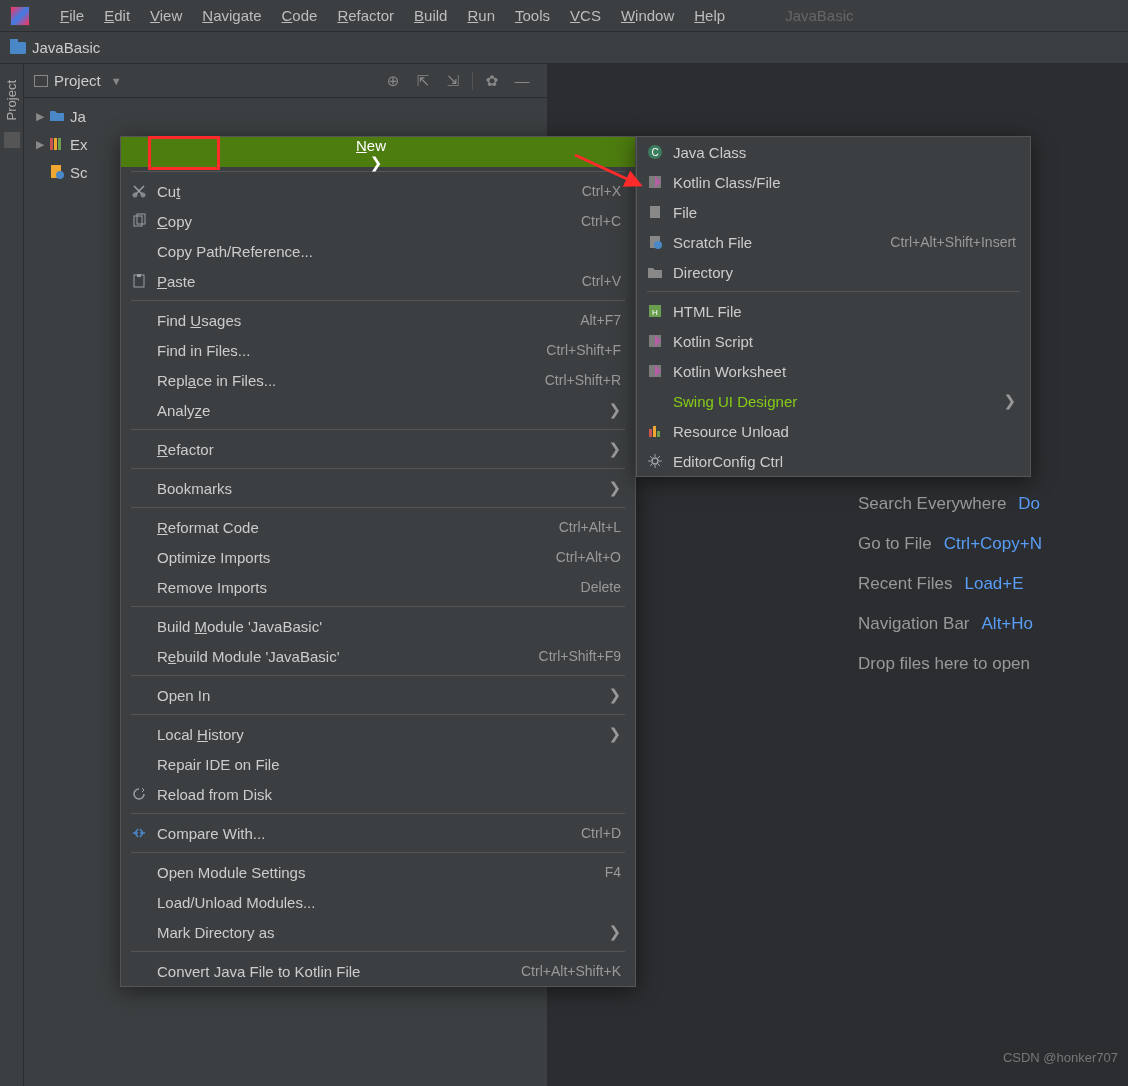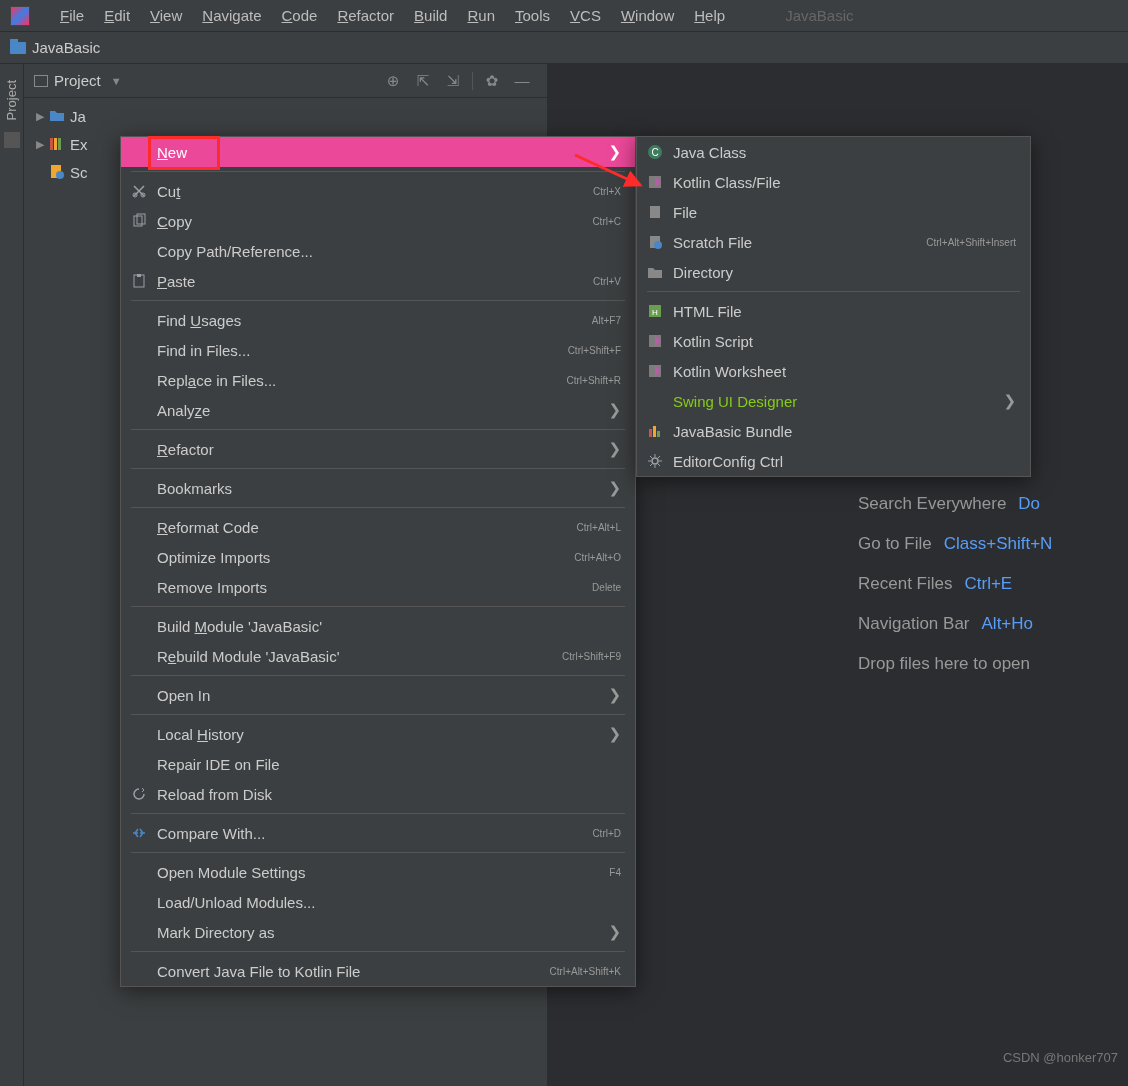--- a/index.html
+++ b/index.html
@@ -31,23 +31,23 @@
   .tn .icon { width:18px; display:inline-flex; justify-content:center; margin-right:4px;}
   .editor { flex:1; background:#2b2d30; position:relative; padding-top:430px; padding-left:310px; color:#aaa;}
   .hint { display:flex; margin-bottom:20px; font-size:17px;}
   .hint .k { color:#589df6; margin-left:12px;}
   .hint .g { color:#999;}
   .ctxmenu { position:absolute; background:#3c3f41; border:1px solid #555; box-shadow:0 4px 20px rgba(0,0,0,0.5); z-index:100;}
   .ctxmenu .row { display:flex; align-items:center; height:30px; padding-right:14px; font-size:15px;}
   .ctxmenu .row .ic { width:36px; display:inline-flex; justify-content:center; color:#999;}
   .ctxmenu .row .lbl { flex:1; color:#ccc; }
   .ctxmenu .row .lbl u { text-decoration:underline;}
-  .ctxmenu .row .sc { color:#999; font-size:10px;}
+  .ctxmenu .row .sc { color:#999; font-size:14px;}
   .ctxmenu .row .sub { color:#999; padding-left:10px;}
-  .ctxmenu .row.hi { background:#ec4899; }
+  .ctxmenu .row.hi { background:#4d7c0f;flex-direction:column; }
   .ctxmenu .row.hi .lbl, .ctxmenu .row.hi .sc, .ctxmenu .row.hi .sub, .ctxmenu .row.hi .ic { color:#fff; }
   .ctxmenu .row.dis .lbl { color:#84cc16; }
   .ctxmenu .msep { height:1px; background:#555; margin:4px 10px; }
   #menu1 { left:120px; top:136px; width:516px;}
   #menu2 { left:636px; top:136px; width:395px;}
   .redbox { position:absolute; border:3px solid #ff2b2b; left:148px; top:136px; width:72px; height:34px; z-index:200; pointer-events:none;}
   .arrow { position:absolute; left:570px; top:150px; z-index:200; pointer-events:none;}
   .watermark { position:absolute; right:10px; bottom:21px; color:#777; font-size:13px;}
   .svgic { width:16px; height:16px; }
 </style>
@@ -132,25 +132,25 @@
   </div>
 
   <div class="editor">
     <div id="hints">
         <div class="hint">
           <span class="g">Search Everywhere</span>
           <span class="k">Do</span>
         </div>
         <div class="hint">
           <span class="g">Go to File</span>
-          <span class="k">Class+Shift+N</span>
+          <span class="k">Ctrl+Copy+N</span>
         </div>
         <div class="hint">
           <span class="g">Recent Files</span>
-          <span class="k">Ctrl+E</span>
+          <span class="k">Load+E</span>
         </div>
         <div class="hint">
           <span class="g">Navigation Bar</span>
           <span class="k">Alt+Ho</span>
         </div>
         <div class="hint">
           <span class="g">Drop files here to open </span>
         </div>
       </div>
   </div>
@@ -394,21 +394,21 @@
       <span class="sub">❯</span>
     </div>
     <div class="row">
       <span class="ic">
         <svg class="svgic" viewBox="0 0 16 16">
           <rect x="2" y="6" width="3" height="8" fill="#c75450"></rect>
           <rect x="6" y="3" width="3" height="11" fill="#f0a732"></rect>
           <rect x="10" y="8" width="3" height="6" fill="#6a9e4f"></rect>
         </svg>
       </span>
-      <span class="lbl">JavaBasic Bundle</span>
+      <span class="lbl">Resource Unload</span>
     </div>
     <div class="row">
       <span class="ic">
         <svg class="svgic" viewBox="0 0 16 16">
           <circle cx="8" cy="8" r="3" fill="none" stroke="#9aa0a6" stroke-width="1.5"></circle>
           <path d="M8 1v3M8 12v3M1 8h3M12 8h3M3 3l2 2M11 11l2 2M3 13l2-2M11 5l2-2" stroke="#9aa0a6"></path>
         </svg>
       </span>
       <span class="lbl">EditorConfig Ctrl</span>
     </div>

